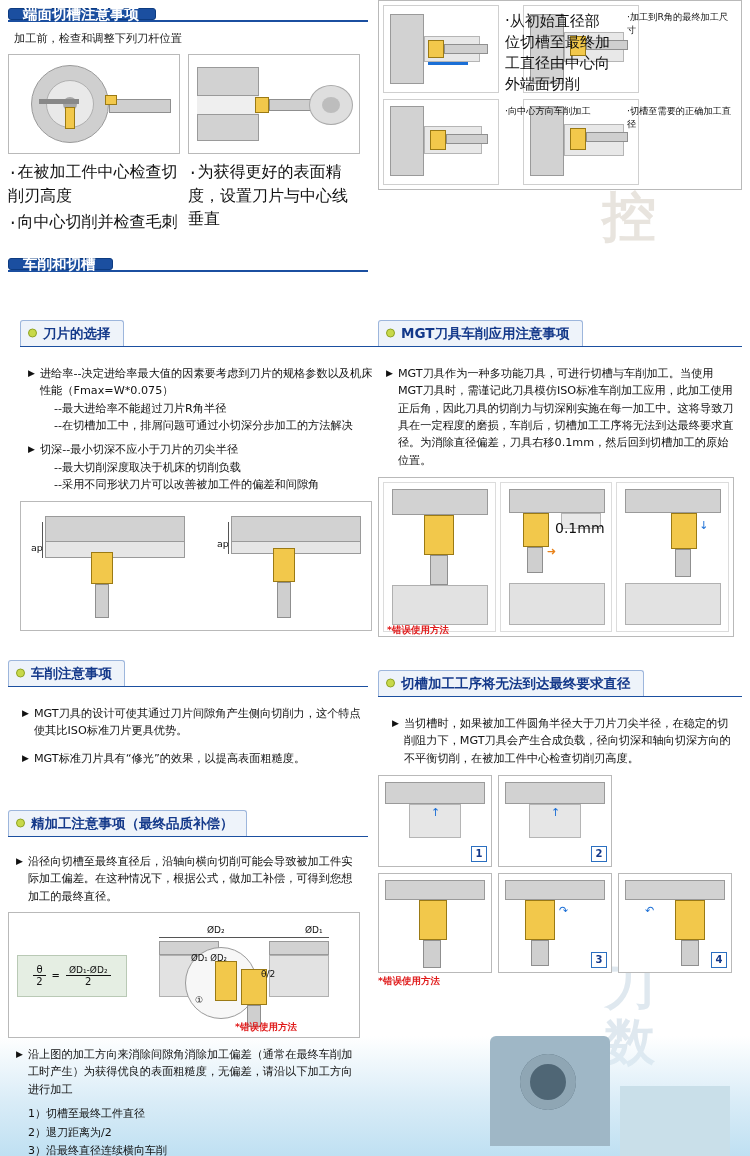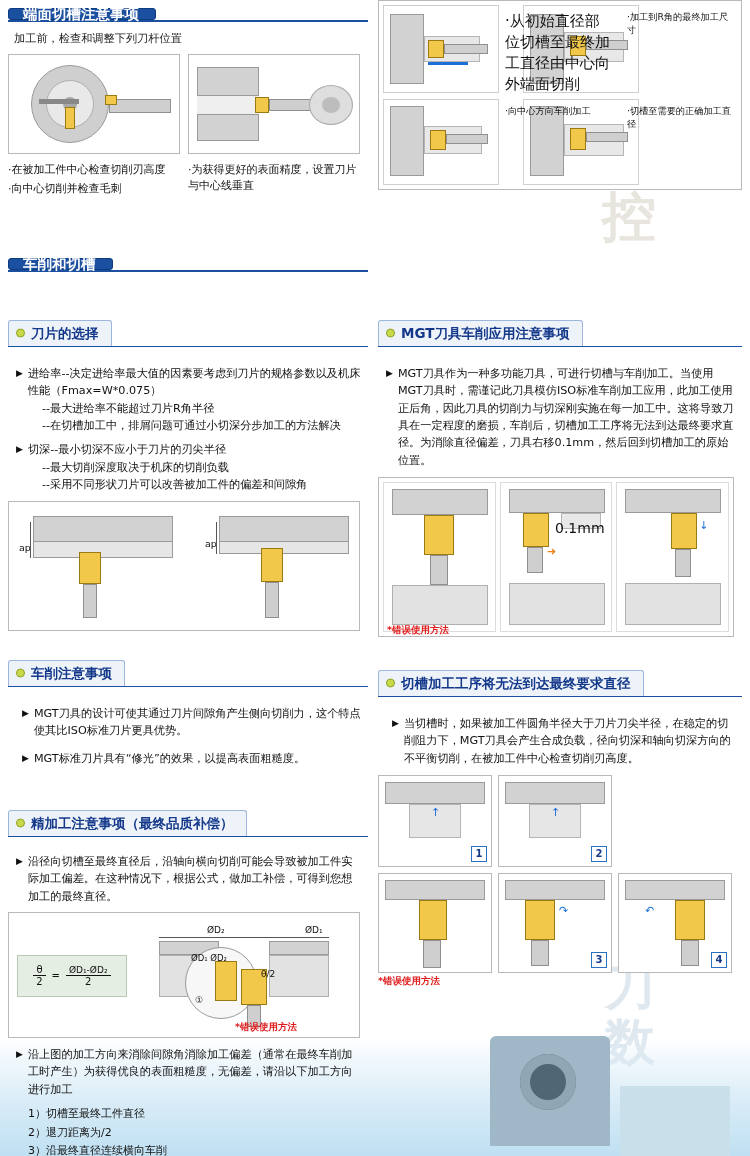--- a/index.html
+++ b/index.html
@@ -139,21 +139,21 @@
   .sub-line { display: block; padding-left: 14px; }
   .num-line { font-size: 11px; line-height: 1.7; color: #111; }
 
   
   .figbox {
     border: 1px solid #b9b9b9;
     background: #ffffff;
     position: relative;
   }
   .redtxt { color: #e01b1b; font-size: 9.5px; font-weight: bold; }
-  .cap { font-size: 11px; color: #111; line-height: 1.45; }
+  .cap { font-size: 16px; color: #111; line-height: 1.45; font-family: Liberation Mono, monospace; }
 
   
   .badge {
     position: absolute;
     width: 16px; height: 16px;
     border: 1px solid #2b6fc0;
     color: #14398a;
     font-size: 10px;
     text-align: center;
     line-height: 14px;
@@ -265,21 +265,21 @@
       <div style="position:absolute;left:248px;top:104px;width:106px;font-size:9.2px;line-height:1.4;color:#111;">·切槽至需要的正确加工直径</div>
     </div>
   </div>
 
   <div class="col-left" style="top:258px;">
     <div class="hdr-main-wrap">
       <span class="hdr-main">车削和切槽</span>
     </div>
   </div>
 
-  <div class="col-left" style="top:320px;">
+  <div class="col-left" style="top:320px;margin-left:12px;">
     <div class="hdr-sub-wrap">
       <span class="hdr-sub">
         <span class="dot"></span>
         <span>刀片的选择</span>
       </span>
     </div>
 
     <div style="padding:10px 6px 0 8px;">
       <div class="bullet-row">
         <span class="tri">▶</span>

